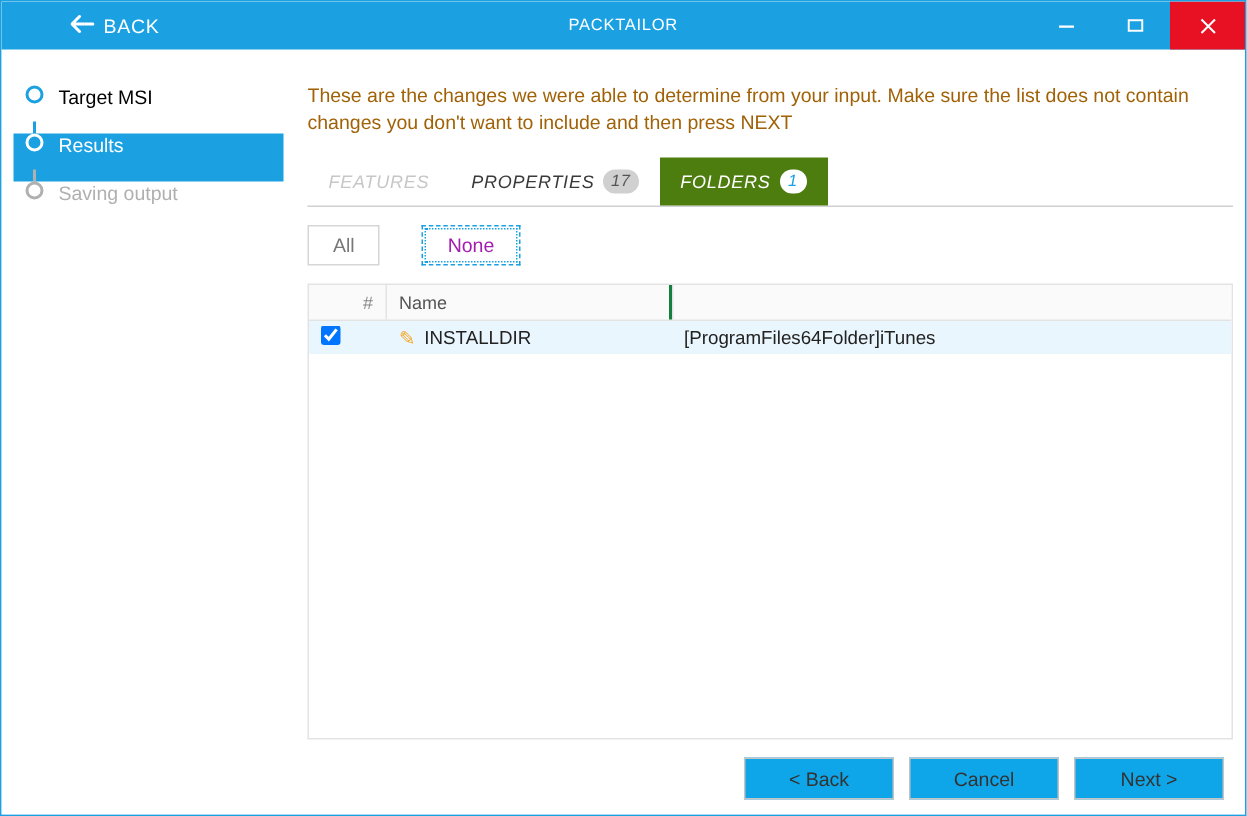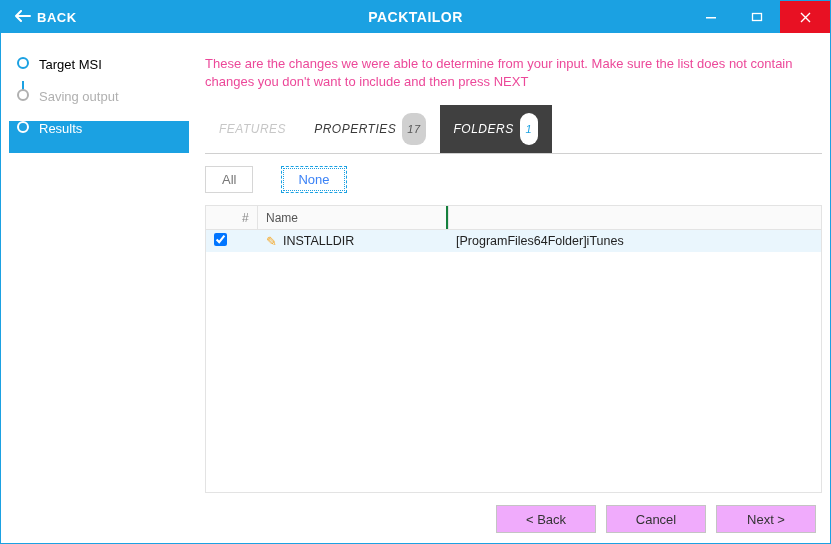--- a/index.html
+++ b/index.html
@@ -22,30 +22,31 @@
     position: relative;
   }
   .back-btn {
     display: flex;
     align-items: center;
     gap: 6px;
     padding: 0 14px;
     height: 100%;
     font-size: 13px;
     cursor: pointer;
-    font-weight: 700;
+    font-weight: 400;
     letter-spacing: 0.5px;
+    margin-left: 32px;
   }
   .title {
     position: absolute;
     left: 50%;
     transform: translateX(-50%);
-    font-weight: 700;
+    font-weight: 400;
     letter-spacing: 0.5px;
-    font-size: 14px;
+    font-size: 11px;
   }
   .win-controls {
     margin-left: auto;
     display: flex;
     height: 100%;
   }
   .win-btn {
     width: 46px;
     height: 100%;
     display: flex;
@@ -108,21 +109,21 @@
   .step.active .step-line { background: #b0b0b0; bottom: 0;}
   .step:last-child .step-line { display: none; }
   
   .main {
     flex: 1;
     padding: 14px 0 0 16px;
     display: flex;
     flex-direction: column;
   }
   .intro {
-    color: #ec4899;
+    color: #a16207;
     font-size: 13px;
     line-height: 1.4;
     margin-bottom: 14px;
   }
   
   .tabs {
     display: flex;
     border-bottom: 1px solid #d0d0d0;
     align-items: stretch;
   }
@@ -131,27 +132,27 @@
     font-size: 12px;
     letter-spacing: 0.5px;
     color: #3a3a3a;
     display: flex;
     align-items: center;
     gap: 6px;
     cursor: pointer;
     font-style: italic;
   }
   .tab.disabled { color: #c7c7c7; cursor: default; }
-  .tab.active { background: #404040; color: #fff; }
+  .tab.active { background: #4d7c0f; color: #fff; }
   .tab-badge {
     background: #d0d0d0;
     color: #555;
     border-radius: 9px;
     min-width: 18px;
-    height: 32px;
+    height: 16px;
     font-size: 11px;
     display: inline-flex;
     align-items: center;
     justify-content: center;
     padding: 0 5px;
   }
   .tab.active .tab-badge { background: #fff; color: #1ba1e2; }
   
   .filters {
     display: flex;
@@ -163,21 +164,21 @@
     background: #fff;
     padding: 5px 16px;
     font-size: 13px;
     color: #777;
     cursor: pointer;
   }
   .fbtn.selected {
     border: 1px dashed #1ba1e2;
     outline: 1px dotted #1ba1e2;
     outline-offset: -3px;
-    color: #3b82f6;
+    color: #a21caf;
   }
   
   .table {
     border: 1px solid #e3e3e3;
     flex: 1;
     overflow: hidden;
     min-height: 0;
   }
   .thead {
     display: flex;
@@ -210,21 +211,21 @@
   .footer {
     display: flex;
     justify-content: flex-end;
     gap: 10px;
     padding: 12px 6px 2px 0;
   }
   .btn {
     min-width: 100px;
     height: 28px;
     border: 1px solid #c4c4c4;
-    background: #f0abfc;
+    background: #0ea5e9;
     font-size: 13px;
     color: #333;
     cursor: pointer;
   }
 </style>
 </head>
 <body>
 
 <div class="titlebar">
   <div class="back-btn">
@@ -257,29 +258,29 @@
 
 <div class="content">
   <div class="content-row">
 
     <div class="sidebar">
       <div class="step done before-active">
         <div class="step-circle"></div>
         <span class="step-label">Target MSI</span>
         <div class="step-line"></div>
       </div>
-      <div class="step disabled">
-        <div class="step-circle"></div>
-        <span class="step-label">Saving output</span>
-
-      </div>
       <div class="step active">
         <div class="step-circle"></div>
         <span class="step-label">Results</span>
         <div class="step-line"></div>
+      </div>
+      <div class="step disabled">
+        <div class="step-circle"></div>
+        <span class="step-label">Saving output</span>
+
       </div>
     </div>
 
     <div class="main">
       <div class="intro">These are the changes we were able to determine from your input. Make sure the list does not contain changes you don't want to include and then press NEXT</div>
 
       <div class="tabs">
         <div class="tab disabled">
           <span>FEATURES</span>
         </div>

